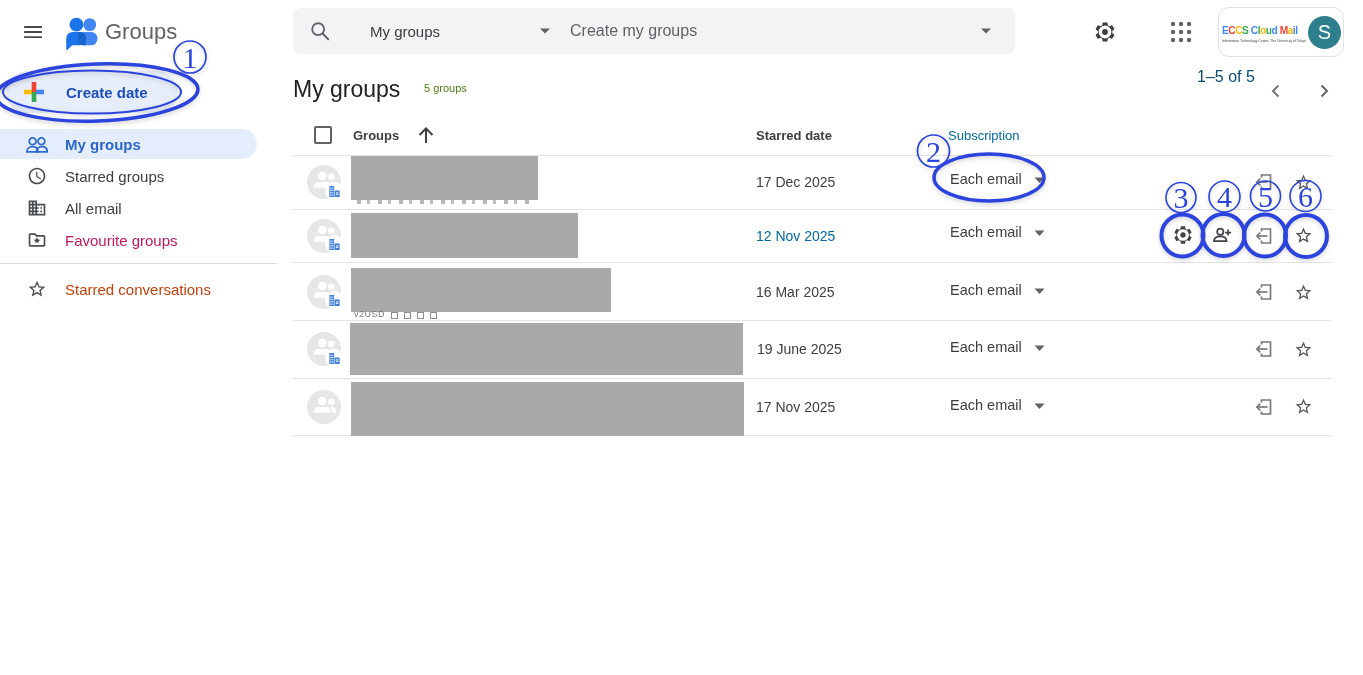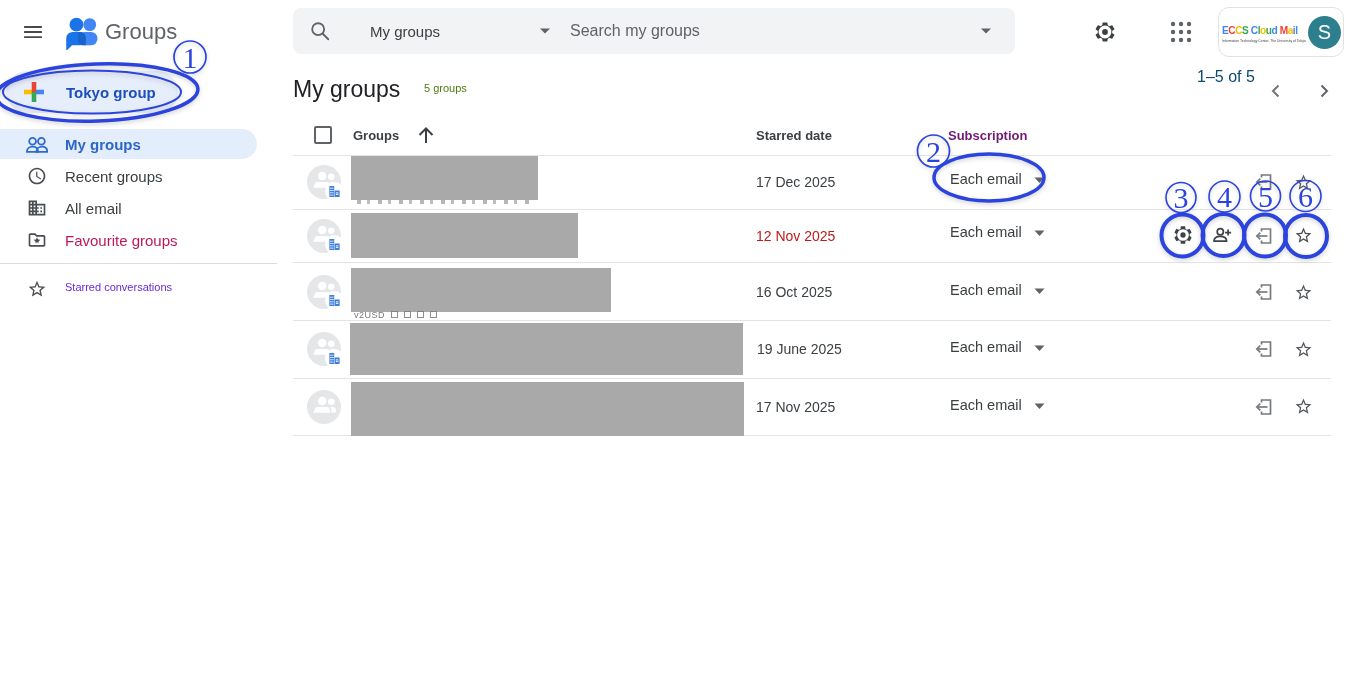--- a/index.html
+++ b/index.html
@@ -33,21 +33,21 @@
 
   <div class="abs" style="left:293px;top:8px;width:722px;height:46px;background:#f1f3f4;border-radius:8px;"></div>
   <svg class="abs" style="left:309px;top:20px;" width="22" height="22" viewBox="0 0 24 24">
     <circle cx="10" cy="10" r="6.5" fill="none" stroke="#5f6368" stroke-width="2"></circle>
     <line x1="15" y1="15" x2="21" y2="21" stroke="#5f6368" stroke-width="2" stroke-linecap="round"></line>
   </svg>
   <div class="abs" style="left:370px;top:23px;font-size:15px;color:#3c4043;">My groups</div>
   <svg class="abs" style="left:539px;top:27px;" width="12" height="8" viewBox="0 0 12 8">
     <path d="M1 1.5 L6 6.5 L11 1.5 z" fill="#5f6368"></path>
   </svg>
-  <div class="abs" style="left:570px;top:22px;font-size:16px;color:#5f6368;">Search my groups</div>
+  <div class="abs" style="left:570px;top:22px;font-size:16px;color:#5f6368;">Create my groups</div>
   <svg class="abs" style="left:980px;top:27px;" width="12" height="8" viewBox="0 0 12 8">
     <path d="M1 1.5 L6 6.5 L11 1.5 z" fill="#5f6368"></path>
   </svg>
 
   <svg class="abs" style="left:1093px;top:20px;" width="24" height="24" viewBox="0 0 24 24">
     <path fill="#3c4043" fill-rule="evenodd" d="M19.14 12.94c.04-.3.06-.61.06-.94 0-.32-.02-.64-.07-.94l2.03-1.58c.18-.14.23-.41.12-.61l-1.92-3.32c-.12-.22-.37-.29-.59-.22l-2.39.96c-.5-.38-1.03-.7-1.62-.94l-.36-2.54c-.04-.24-.24-.41-.48-.41h-3.84c-.24 0-.43.17-.47.41l-.36 2.54c-.59.24-1.13.57-1.62.94l-2.39-.96c-.22-.08-.47 0-.59.22L2.74 8.87c-.12.21-.08.47.12.61l2.03 1.58c-.05.3-.09.63-.09.94s.02.64.07.94l-2.03 1.58c-.18.14-.23.41-.12.61l1.92 3.32c.12.22.37.29.59.22l2.39-.96c.5.38 1.03.7 1.62.94l.36 2.54c.05.24.24.41.48.41h3.84c.24 0 .44-.17.47-.41l.36-2.54c.59-.24 1.13-.56 1.62-.94l2.39.96c.22.08.47 0 .59-.22l1.92-3.32c.12-.22.07-.47-.12-.61l-2.01-1.58z M12 18.4 a6.4 6.4 0 1 1 0 -12.8 a6.4 6.4 0 1 1 0 12.8 z"></path>
     <circle cx="12" cy="12" r="2.9" fill="#3c4043"></circle>
   </svg>
 
   <svg class="abs" style="left:1170px;top:21px;" width="22" height="22" viewBox="0 0 22 22">
@@ -70,75 +70,75 @@
   <div class="abs" style="left:1308px;top:16px;width:33px;height:33px;border-radius:50%;background:#2e7f8e;color:#fff;font-size:20px;text-align:center;line-height:33px;">S</div>
 </div>
 
 <div class="abs" style="left:6px;top:71px;width:172px;height:42px;border-radius:21px;background:#e7eefb;"></div>
 <svg class="abs" style="left:22px;top:80px;" width="24" height="24" viewBox="0 0 24 24">
   <rect x="2" y="9.7" width="9.5" height="4.6" fill="#fbbc05"></rect>
   <rect x="12.5" y="9.7" width="9.5" height="4.6" fill="#4285f4"></rect>
   <rect x="9.7" y="2" width="4.6" height="10" fill="#ea4335"></rect>
   <rect x="9.7" y="12" width="4.6" height="10" fill="#34a853"></rect>
 </svg>
-<div class="abs" style="left:66px;top:84px;font-size:15px;font-weight:bold;color:#1c4fbb;">Tokyo group</div>
+<div class="abs" style="left:66px;top:84px;font-size:15px;font-weight:bold;color:#1c4fbb;">Create date</div>
 
 <div class="abs" style="left:0;top:129px;width:257px;height:30px;background:#e4edfb;border-radius:0 15px 15px 0;"></div>
 <svg class="abs" style="left:26px;top:135.5px;" width="22" height="22" viewBox="0 0 22 22">
   <g stroke="#2e6bd0" stroke-width="1.8" fill="none">
     <circle cx="6.6" cy="5.2" r="3.4"></circle>
     <circle cx="15.4" cy="5.2" r="3.4"></circle>
     <path d="M0.9 15.8 c0-3.4 2.7-5.2 5.7-5.2 c3 0 5.4 1.8 5.4 5.2 z"></path>
     <path d="M10.4 15.8 c0-3.4 2.7-5.2 5.7-5.2 c3 0 5.1 1.8 5.1 5.2 z"></path>
   </g>
 </svg>
 <div class="abs" style="left:65px;top:136px;font-size:15px;font-weight:bold;color:#2b66c8;">My groups</div>
 
 <svg class="abs" style="left:27px;top:166px;" width="20" height="20" viewBox="0 0 24 24">
   <path fill="#4a4d51" d="M11.99 2C6.47 2 2 6.48 2 12s4.47 10 9.99 10C17.52 22 22 17.52 22 12S17.52 2 11.99 2zM12 20c-4.42 0-8-3.58-8-8s3.58-8 8-8 8 3.58 8 8-3.58 8-8 8zm.5-13H11v6l5.25 3.15.75-1.23-4.5-2.67z"></path>
 </svg>
-<div class="abs" style="left:65px;top:168px;font-size:15px;color:#3c4043;">Recent groups</div>
+<div class="abs" style="left:65px;top:168px;font-size:15px;color:#3c4043;">Starred groups</div>
 
 <svg class="abs" style="left:27px;top:198px;" width="20" height="20" viewBox="0 0 24 24">
   <path fill="#4a4d51" d="M12 7V3H2v18h20V7H12zM6 19H4v-2h2v2zm0-4H4v-2h2v2zm0-4H4V9h2v2zm0-4H4V5h2v2zm4 12H8v-2h2v2zm0-4H8v-2h2v2zm0-4H8V9h2v2zm0-4H8V5h2v2zm10 12h-8v-2h2v-2h-2v-2h2v-2h-2V9h8v10zm-2-8h-2v2h2v-2zm0 4h-2v2h2v-2z"></path>
 </svg>
 <div class="abs" style="left:65px;top:200px;font-size:15px;color:#3c4043;">All email</div>
 
 <svg class="abs" style="left:27px;top:230px;" width="20" height="20" viewBox="0 0 24 24">
   <path fill="#4a4d51" d="M20 6h-8l-2-2H4c-1.1 0-1.99.9-1.99 2L2 18c0 1.1.9 2 2 2h16c1.1 0 2-.9 2-2V8c0-1.1-.9-2-2-2zm0 12H4V6h5.17l2 2H20v10zm-8-4l1.38 2.5.62-2.88 2.2-1.92-2.91-.25L12 8.75l-1.29 2.69-2.91.25 2.2 1.92.62 2.88z"></path>
 </svg>
 <div class="abs" style="left:65px;top:232px;font-size:15px;color:#be185d;">Favourite groups</div>
 
 <div class="abs" style="left:0;top:263px;width:277px;height:1px;background:#dadce0;"></div>
 
 <svg class="abs" style="left:27px;top:279px;" width="20" height="20" viewBox="0 0 24 24">
   <path fill="#4a4d51" d="M22 9.24l-7.19-.62L12 2 9.19 8.63 2 9.24l5.46 4.73L5.82 21 12 17.27 18.18 21l-1.63-7.03L22 9.24zM12 15.4l-3.76 2.27 1-4.28-3.32-2.88 4.38-.38L12 6.1l1.71 4.04 4.38.38-3.32 2.88 1 4.28L12 15.4z"></path>
 </svg>
-<div class="abs" style="left:65px;top:281px;font-size:11px;color:#6d28d9;text-align:right;">Starred conversations</div>
+<div class="abs" style="left:65px;top:281px;font-size:15px;color:#c2410c;text-align:right;">Starred conversations</div>
 
 <div class="abs" style="left:293px;top:76px;font-size:23px;color:#202124;">My groups</div>
 <div class="abs" style="left:424px;top:82px;font-size:11px;color:#4d7c0f;">5 groups</div>
 <div class="abs" style="left:1197px;top:68px;font-size:16px;color:#0c4a6e;">1–5 of 5</div>
 <svg class="abs" style="left:1269px;top:84px;" width="14" height="14" viewBox="0 0 14 14">
   <path d="M9.5 1.5 L4 7 L9.5 12.5" fill="none" stroke="#757575" stroke-width="2"></path>
 </svg>
 <svg class="abs" style="left:1317px;top:84px;" width="14" height="14" viewBox="0 0 14 14">
   <path d="M4.5 1.5 L10 7 L4.5 12.5" fill="none" stroke="#5f6368" stroke-width="2"></path>
 </svg>
 
 <div class="abs" style="left:314px;top:126px;width:18px;height:18px;border:2px solid #5f6368;border-radius:2px;"></div>
 <div class="abs" style="left:353px;top:128px;font-size:13px;font-weight:bold;color:#3c4043;">Groups</div>
 <svg class="abs" style="left:417px;top:126px;" width="18" height="18" viewBox="0 0 18 18">
   <g stroke="#3c4043" stroke-width="2" fill="none">
     <path d="M9 2.5 V17"></path>
     <path d="M2.5 9 L9 2.5 L15.5 9"></path>
   </g>
 </svg>
 <div class="abs" style="left:756px;top:128px;font-size:13px;font-weight:bold;color:#3c4043;">Starred date</div>
-<div class="abs" style="left:948px;top:128px;font-size:13px;font-weight:bold;color:#701a75;">Subscription</div>
+<div class="abs" style="left:948px;top:128px;font-size:13px;font-weight:normal;color:#0369a1;">Subscription</div>
 
 <div class="abs" style="left:293px;top:155px;width:1038px;height:1px;background:#e3e3e3;"></div>
 <div class="abs" style="left:293px;top:209px;width:1038px;height:1px;background:#e3e3e3;"></div>
 <div class="abs" style="left:293px;top:262px;width:1038px;height:1px;background:#e3e3e3;"></div>
 <div class="abs" style="left:293px;top:320px;width:1038px;height:1px;background:#e3e3e3;"></div>
 <div class="abs" style="left:293px;top:378px;width:1038px;height:1px;background:#e3e3e3;"></div>
 <div class="abs" style="left:293px;top:435px;width:1038px;height:1px;background:#e3e3e3;"></div>
 
 <svg class="abs" style="left:306.5px;top:165px;" width="34" height="34" viewBox="0 0 34 34">
   <circle cx="17" cy="17" r="17" fill="#e5e6e8"></circle>
@@ -196,21 +196,21 @@
     <line x1="5" y1="6.2" x2="8.6" y2="6.2"></line>
       <line x1="5" y1="8.5" x2="8.6" y2="8.5"></line>
       <line x1="5" y1="10.8" x2="8.6" y2="10.8"></line>
       <line x1="5" y1="13.1" x2="8.6" y2="13.1"></line>
   </g>
   <rect x="9.6" y="8.5" width="5" height="6.5" fill="#3d7fd9"></rect>
   <rect x="10.9" y="10.4" width="2.4" height="2.6" fill="#fff"></rect>
   <rect x="11.5" y="11" width="1.2" height="1.3" fill="#3d7fd9"></rect>
 </svg>
 <div class="abs" style="left:351px;top:213px;width:227px;height:45px;background:#a9a9a9;"></div>
-<div class="abs" style="left:756px;top:228px;font-size:14px;color:#b91c1c;">12 Nov 2025</div>
+<div class="abs" style="left:756px;top:228px;font-size:14px;color:#0369a1;">12 Nov 2025</div>
 <div class="abs" style="left:950px;top:224px;font-size:14.5px;color:#3c4043;">Each email</div>
 <svg class="abs" style="left:1034px;top:230px;" width="11" height="7" viewBox="0 0 11 7">
     <path d="M0.5 0.5 L5.5 6 L10.5 0.5 z" fill="#5f6368"></path>
   </svg>
 <svg class="abs" style="left:1172px;top:224px;" width="22" height="22" viewBox="0 0 24 24">
   <path fill="#3f4246" fill-rule="evenodd" d="M19.14 12.94c.04-.3.06-.61.06-.94 0-.32-.02-.64-.07-.94l2.03-1.58c.18-.14.23-.41.12-.61l-1.92-3.32c-.12-.22-.37-.29-.59-.22l-2.39.96c-.5-.38-1.03-.7-1.62-.94l-.36-2.54c-.04-.24-.24-.41-.48-.41h-3.84c-.24 0-.43.17-.47.41l-.36 2.54c-.59.24-1.13.57-1.62.94l-2.39-.96c-.22-.08-.47 0-.59.22L2.74 8.87c-.12.21-.08.47.12.61l2.03 1.58c-.05.3-.09.63-.09.94s.02.64.07.94l-2.03 1.58c-.18.14-.23.41-.12.61l1.92 3.32c.12.22.37.29.59.22l2.39-.96c.5.38 1.03.7 1.62.94l.36 2.54c.05.24.24.41.48.41h3.84c.24 0 .44-.17.47-.41l.36-2.54c.59-.24 1.13-.56 1.62-.94l2.39.96c.22.08.47 0 .59-.22l1.92-3.32c.12-.22.07-.47-.12-.61l-2.01-1.58z M12 18.4 a6.4 6.4 0 1 1 0 -12.8 a6.4 6.4 0 1 1 0 12.8 z"></path>
   <circle cx="12" cy="12" r="2.9" fill="#3f4246"></circle>
 </svg>
 <svg class="abs" style="left:1213px;top:225px;" width="21" height="21" viewBox="0 0 21 21">
   <g stroke="#3f4246" stroke-width="1.7" fill="none">
@@ -246,28 +246,28 @@
     <line x1="5" y1="6.2" x2="8.6" y2="6.2"></line>
       <line x1="5" y1="8.5" x2="8.6" y2="8.5"></line>
       <line x1="5" y1="10.8" x2="8.6" y2="10.8"></line>
       <line x1="5" y1="13.1" x2="8.6" y2="13.1"></line>
   </g>
   <rect x="9.6" y="8.5" width="5" height="6.5" fill="#3d7fd9"></rect>
   <rect x="10.9" y="10.4" width="2.4" height="2.6" fill="#fff"></rect>
   <rect x="11.5" y="11" width="1.2" height="1.3" fill="#3d7fd9"></rect>
 </svg>
 <div class="abs" style="left:351px;top:268px;width:260px;height:44px;background:#a9a9a9;"></div>
-<div class="abs" style="left:354px;top:310px;height:9px;display:flex;gap:6px;align-items:center;opacity:.9;">
+<div class="abs" style="left:354px;top:310px;height:9px;display:flex;gap:6px;align-items:flex-end;opacity:.9;">
   <span style="font-size:9px;color:#6b6b6b;letter-spacing:.5px;">v2USD</span>
   <span style="display:inline-block;width:7px;height:7px;border:1px solid #818181;"></span>
   <span style="display:inline-block;width:7px;height:7px;border:1px solid #818181;"></span>
   <span style="display:inline-block;width:7px;height:7px;border:1px solid #818181;"></span>
   <span style="display:inline-block;width:7px;height:7px;border:1px solid #818181;"></span>
 </div>
-<div class="abs" style="left:756px;top:284px;font-size:14px;color:#3c4043;">16 Oct 2025</div>
+<div class="abs" style="left:756px;top:284px;font-size:14px;color:#3c4043;">16 Mar 2025</div>
 <div class="abs" style="left:950px;top:282px;font-size:14.5px;color:#3c4043;">Each email</div>
 <svg class="abs" style="left:1034px;top:288px;" width="11" height="7" viewBox="0 0 11 7">
     <path d="M0.5 0.5 L5.5 6 L10.5 0.5 z" fill="#5f6368"></path>
   </svg>
 <svg class="abs" style="left:1253px;top:282px;" width="20" height="20" viewBox="0 0 20 20">
   <g stroke="#76797d" stroke-width="1.7" fill="none">
     <path d="M8.5 5.5 L8.5 3 L17.5 3 L17.5 17 L8.5 17 L8.5 14.5"></path>
     <path d="M14.5 10 L4 10"></path>
       <path d="M7.3 6.6 L3.8 10 L7.3 13.4"></path>
   </g>

